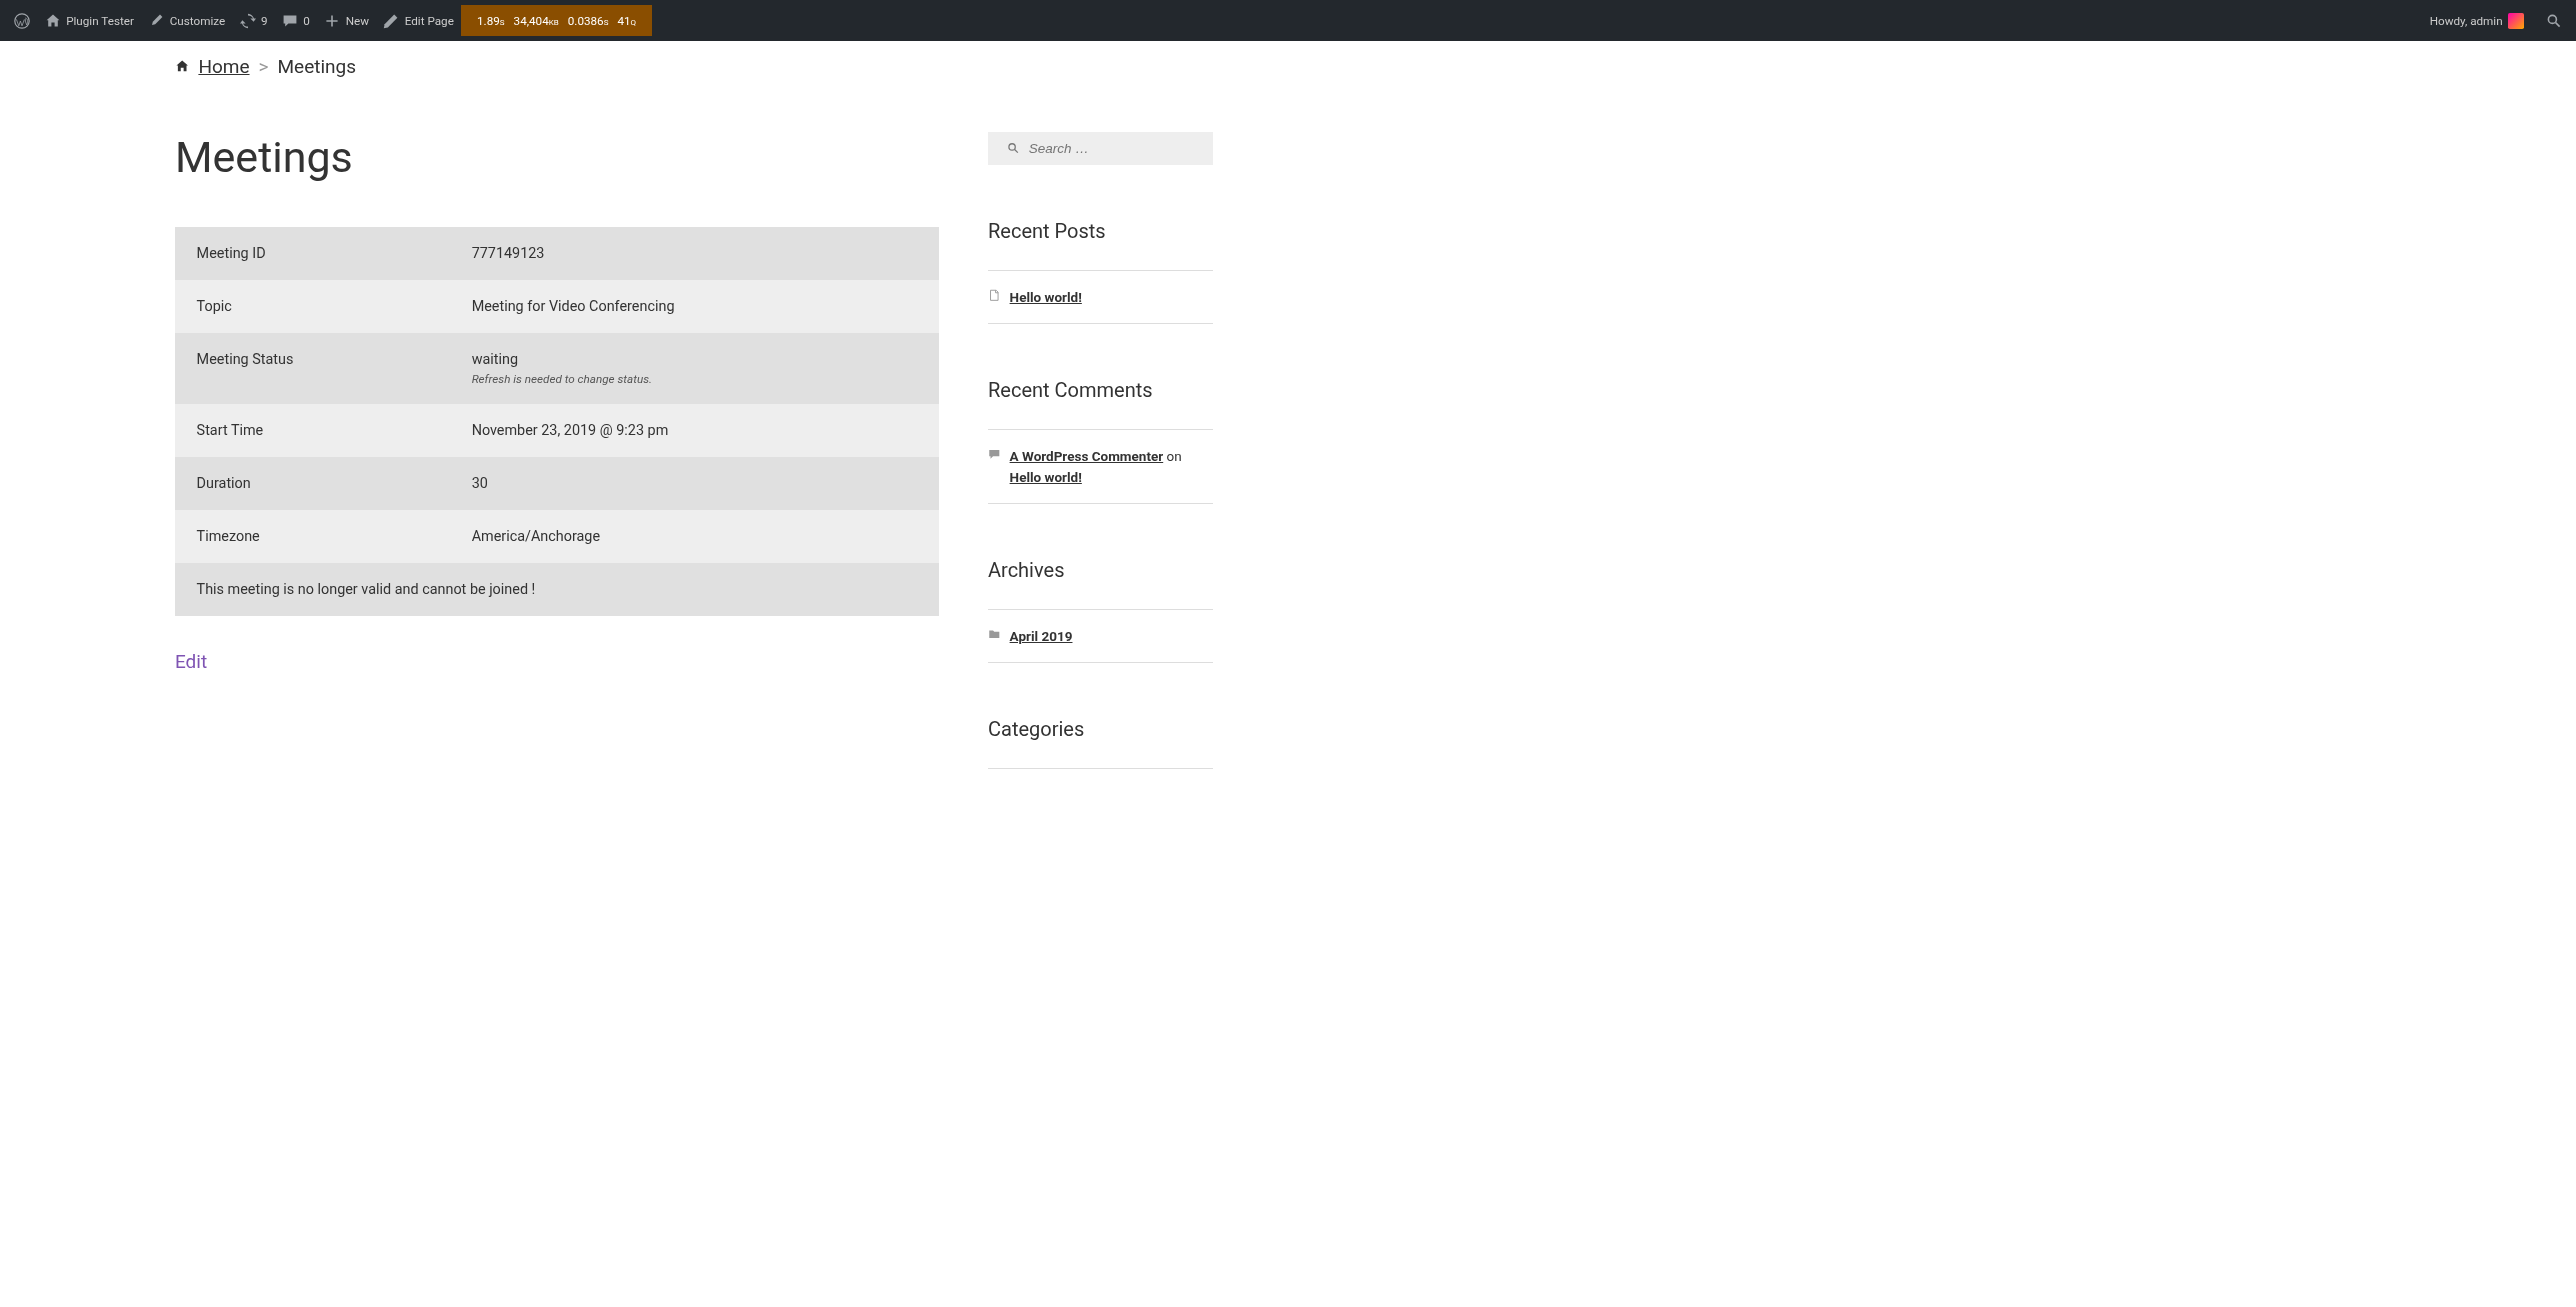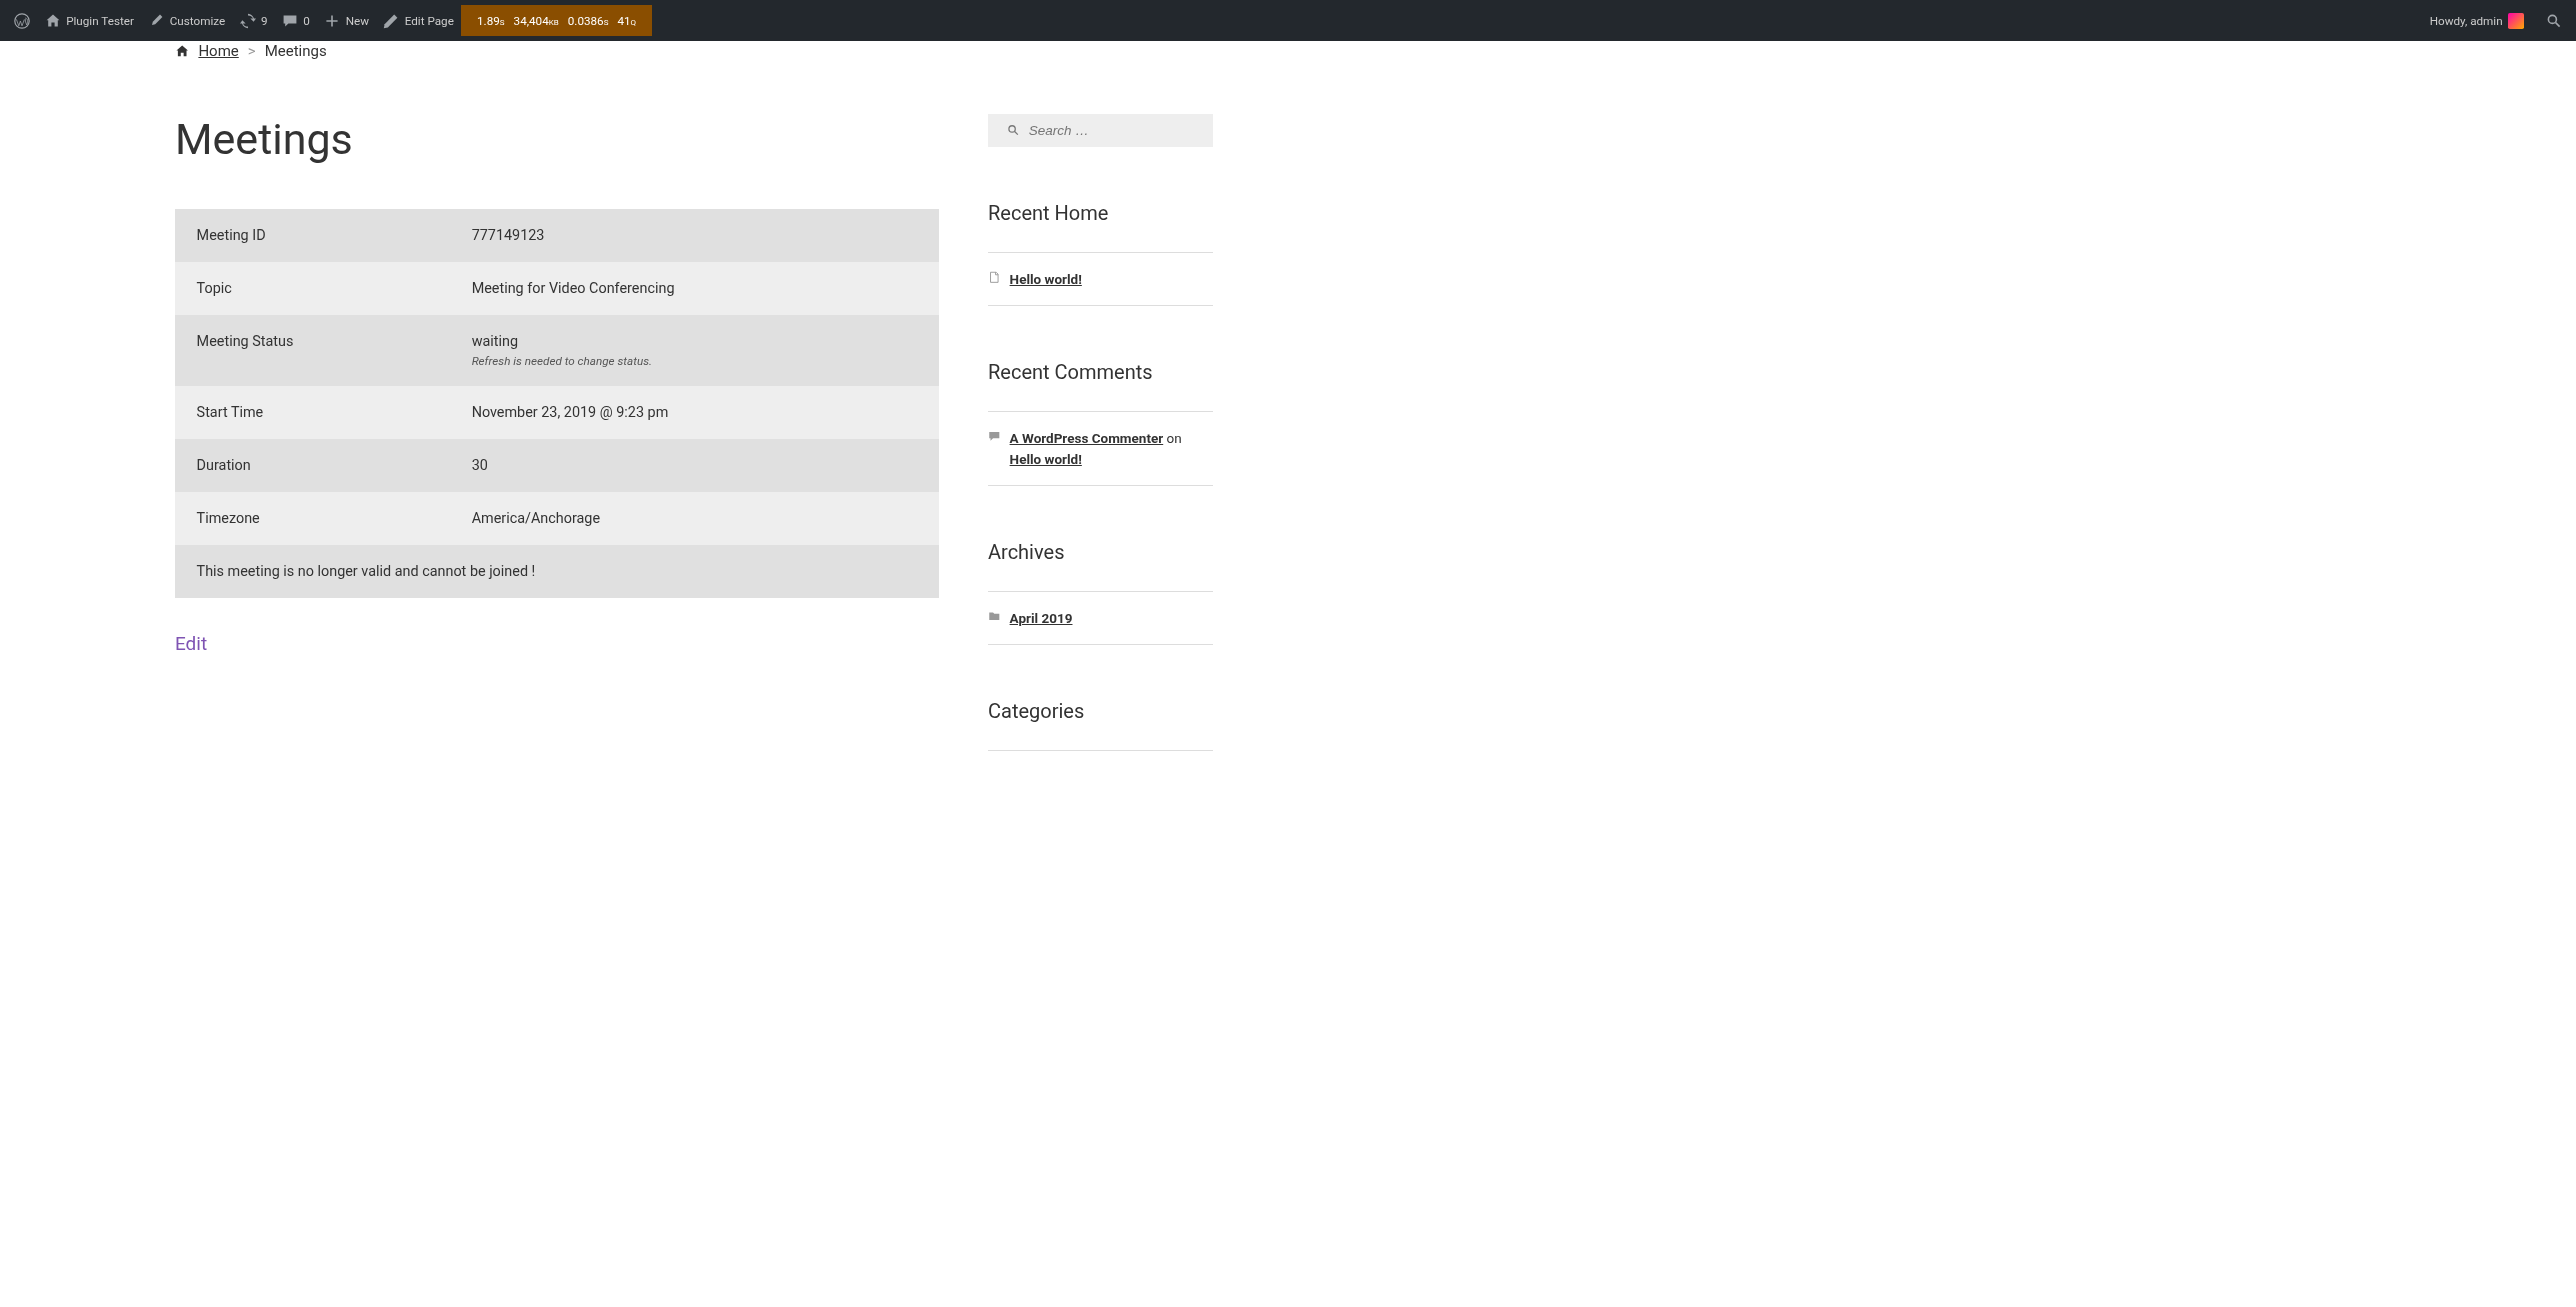--- a/index.html
+++ b/index.html
@@ -40,22 +40,22 @@
     .perf-block span small { font-size: 8px; }
     .avatar-small {
       width: 16px; height: 16px;
       background: linear-gradient(135deg,#f0a,#fa0);
       border-radius: 1.8px;
     }
     .search-icon-bar svg { width: 16px; height: 16px; fill: #a0a5aa; }
 
     
     .breadcrumb-bar {
-      padding: 1px 0 0 175px;
-      font-size: 15px;
+      padding: 14px 0 0 175px;
+      font-size: 19px;
       color: #333;
       display: flex;
       align-items: center;
       gap: 9px;
     }
     .breadcrumb-bar svg { width: 14.4px; height: 14.4px; fill: #333; }
     .breadcrumb-home { text-decoration: underline; cursor: pointer; }
     .breadcrumb-sep { color: #999; }
 
     
@@ -295,21 +295,21 @@
 
   <div class="sidebar-col">
     <div class="search-box">
       <svg viewBox="0 0 20 20">
           <circle cx="8" cy="8" r="5" fill="none" stroke="#777" stroke-width="2"></circle>
           <path d="M12 12l5 5" stroke="#777" stroke-width="2"></path>
         </svg>
       <input type="text" placeholder="Search …" style="">
     </div>
 
-    <h3 class="widget-title">Recent Home</h3>
+    <h3 class="widget-title">Recent Posts</h3>
     <ul class="widget-list posts">
       <li>
         <svg viewBox="0 0 20 20">
             <path d="M4 2h9l3 3v13H4z M12 2v4h4" fill="none" stroke="#999" stroke-width="1.5"></path>
           </svg>
         <a>Hello world!</a>
       </li>
     </ul>
 
     <h3 class="widget-title">Recent Comments</h3>

